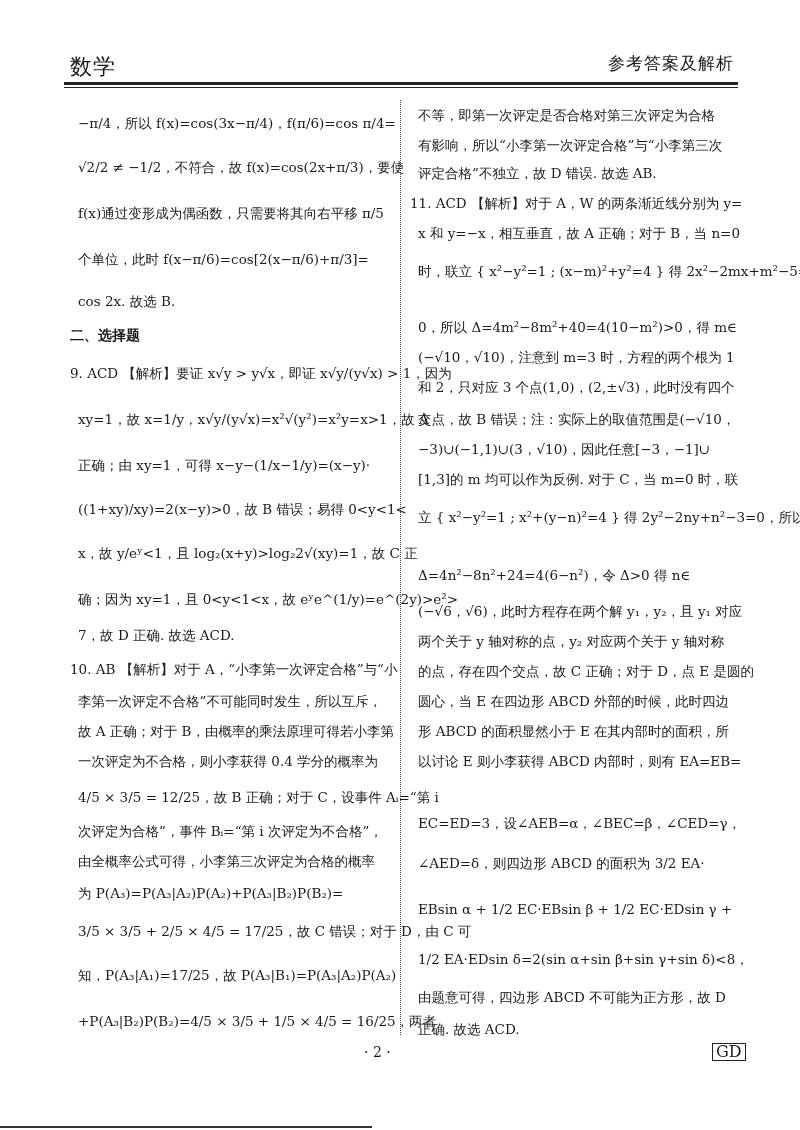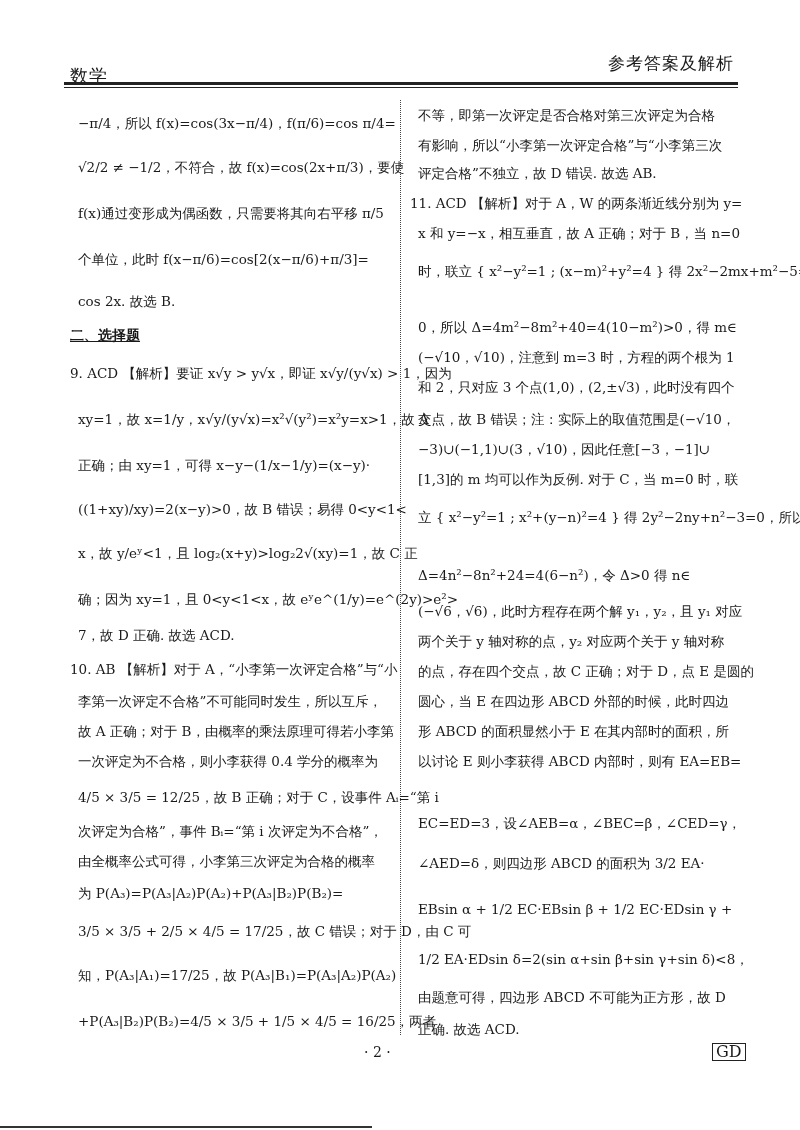--- a/index.html
+++ b/index.html
@@ -1,29 +1,29 @@
 <!DOCTYPE html>
 <html><head>
 <meta charset="utf-8">
 <style>
   html, body { margin:0; padding:0; background:#ffffff; }
   body { width:800px; height:1130px; position:relative; overflow:hidden;
          font-family:"DejaVu Serif","Liberation Serif",serif; color:#1a1a1a; }
   .header { position:absolute; left:66px; top:52px; width:672px; height:34px; }
-  .hdr-left { position:absolute; left:4px; top:12px; font-size:18px; font-family:"DejaVu Sans",sans-serif; letter-spacing:1px;text-decoration:underline; }
+  .hdr-left { position:absolute; left:4px; top:0; font-size:22px; font-family:"DejaVu Sans",sans-serif; letter-spacing:1px; }
   .hdr-right { position:absolute; right:4px; top:0; font-size:17px; font-family:Liberation Sans, sans-serif; letter-spacing:1px; }
   .rule { position:absolute; left:64px; top:82px; width:674px; height:0; border-top:3px solid #222; }
   .rule2 { position:absolute; left:64px; top:87px; width:674px; height:0; border-top:1px solid #222; }
   .divider { position:absolute; left:400px; top:100px; height:935px; width:0; border-left:1px dotted #444; }
   .col { position:absolute; top:100px; width:320px; }
   .col.left { left:78px; }
   .col.right { left:418px; }
   .line { position:absolute; left:0; font-size:13.5px; white-space:nowrap; line-height:18px; }
   .line.hang { left:-8px; }
-  .sec { font-weight:bold; font-family:"DejaVu Sans",sans-serif; font-size:14px;text-decoration:underline; }
+  .sec { font-weight:bold; font-family:"DejaVu Sans",sans-serif; font-size:14px; }
   .footer-page { position:absolute; left:364px; top:1044px; font-size:14px; }
   .footer-gd { position:absolute; left:712px; top:1043px; font-size:16px; border:1px solid #222; padding:0 3px; line-height:16px; }
   .bottom-rule { position:absolute; left:0; top:1126px; width:372px; border-top:2px solid #333; }
 </style>
 </head>
 <body>
 
 <div class="header">
   <span class="hdr-left">数学</span>
   <span class="hdr-right">参考答案及解析</span>

